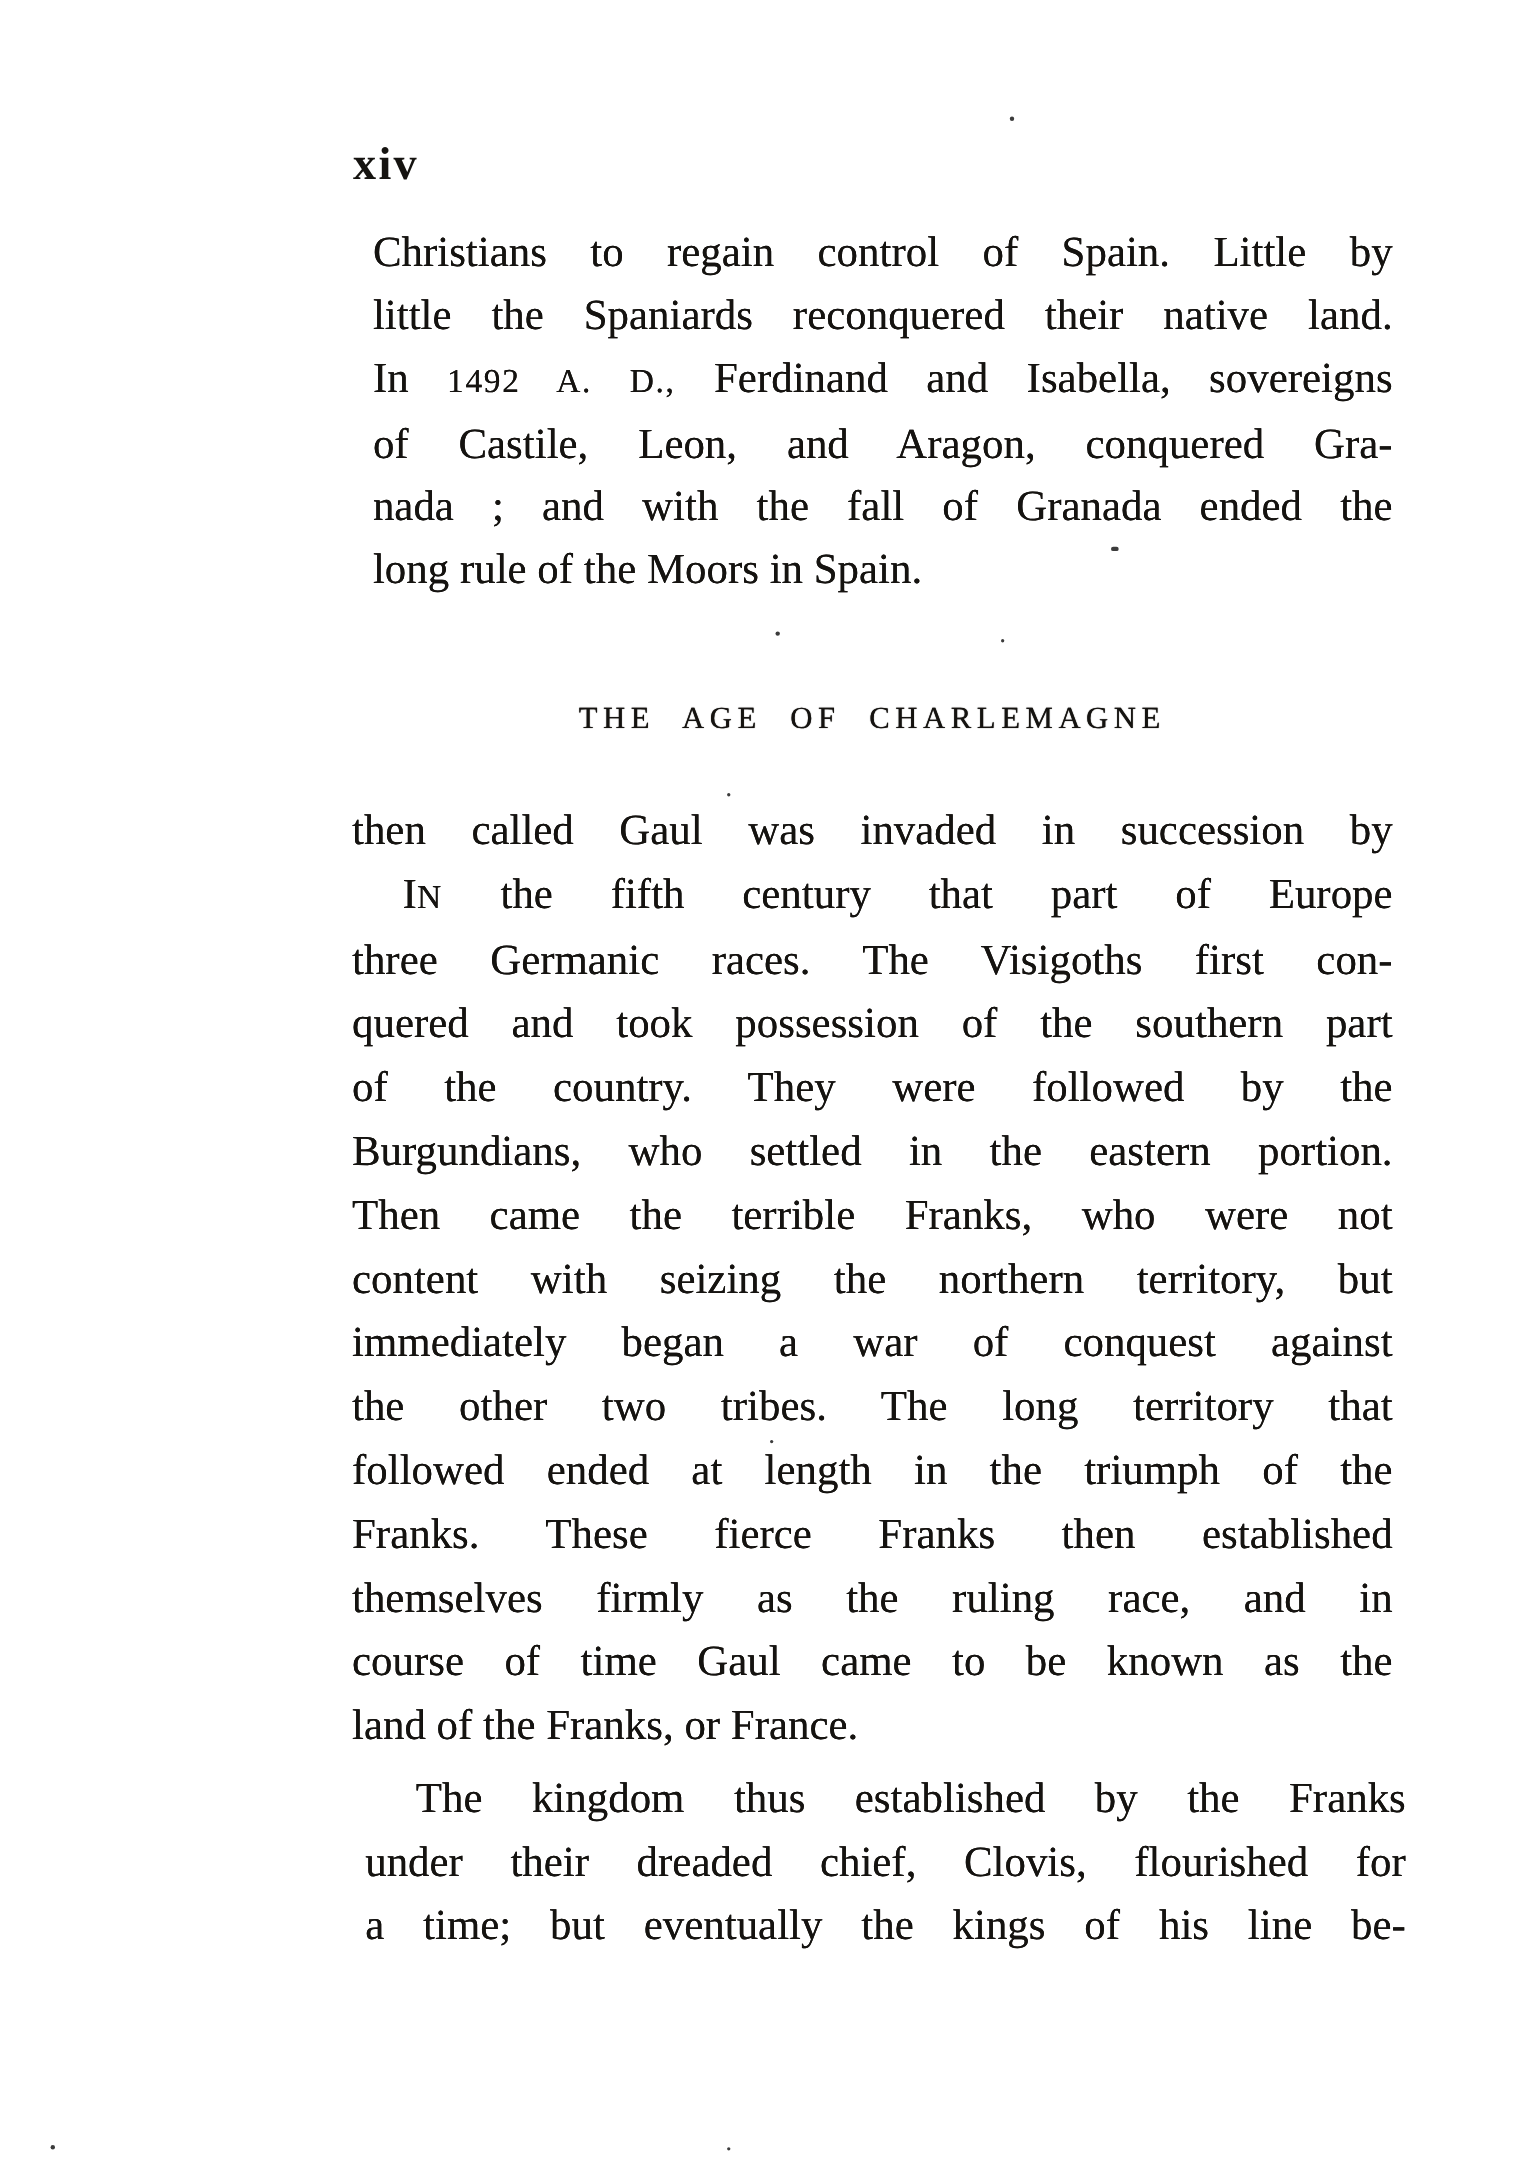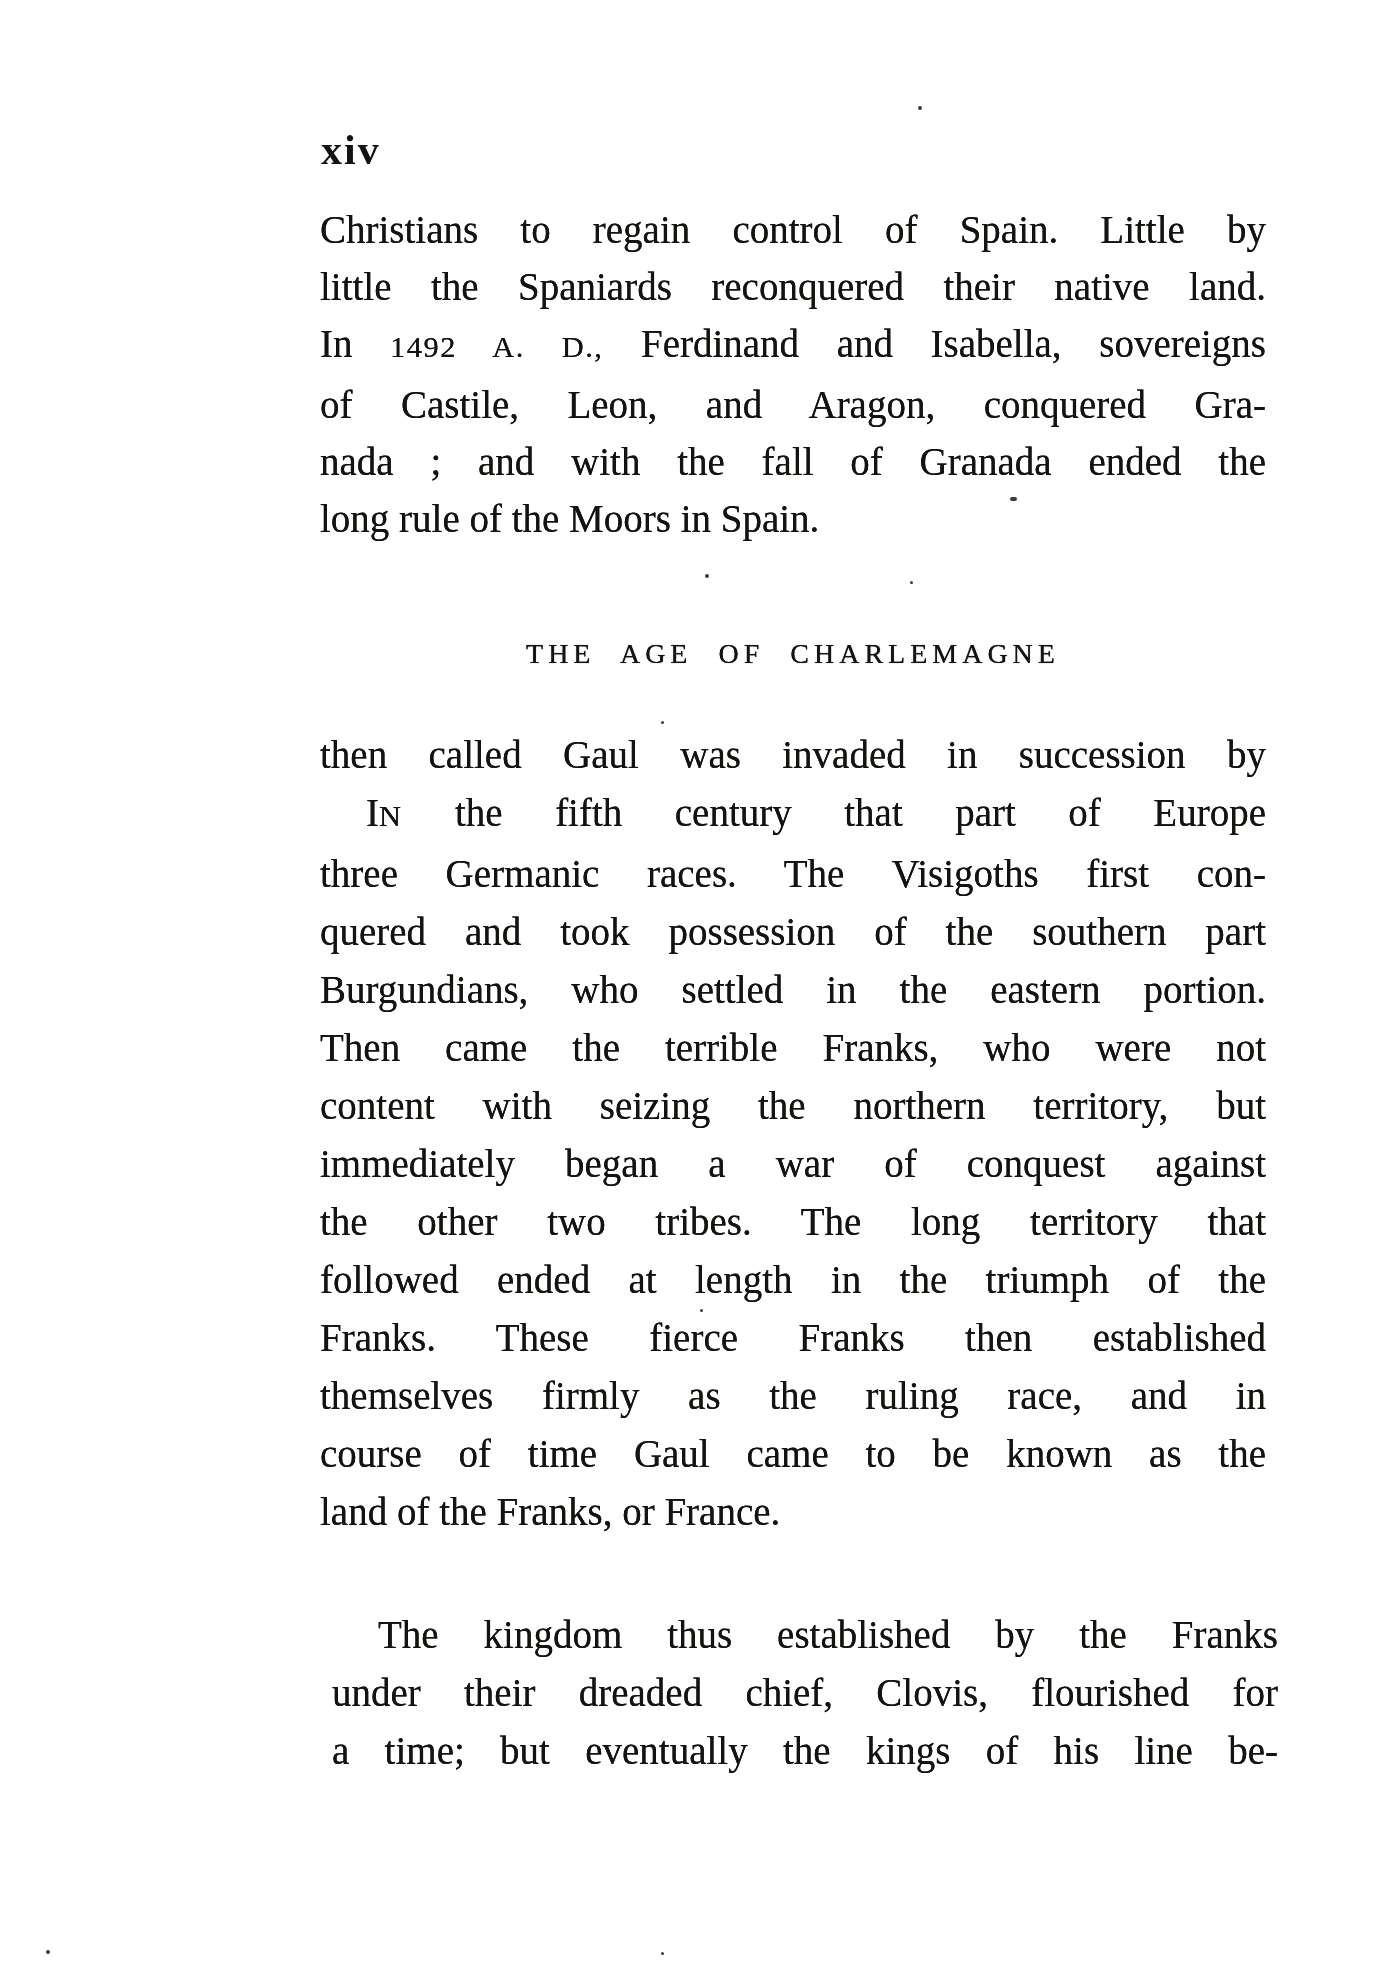--- a/index.html
+++ b/index.html
@@ -24,21 +24,21 @@
     font-size: 46px; font-weight: bold; font-style: italic;
     letter-spacing: 4px; line-height: 1;
     text-shadow: 0 0 1px #151310;
   }
   .para {
     position: absolute; left: 320px; width: 946px;
   }
   .p0 { top: 201px; }
   .p1 { top: 726px; }
   .p2 { top: 1606px; margin-left: 12px; }
-  .p0 .line { line-height: 57px; }
+  .p0 .line { line-height: 57px; margin-left: 19px; }
   .line {
     font-size: 39px; line-height: 58px;
     text-align: justify; text-align-last: justify;
     text-shadow: 0 0 0.6px #151310;
   }
   .line.nojust { text-align: left; text-align-last: left; }
   .line.ind { padding-left: 46px; }
   .sc { font-size: 0.78em; letter-spacing: 1.5px; }
   .heading {
     position: absolute; top: 632px; left: 320px; width: 946px;
@@ -75,20 +75,21 @@
     <div class="line nojust">long rule of the Moors in Spain.</div>
   </div>
 
 <div class="heading">THE AGE OF CHARLEMAGNE</div>
 
 <div class="para p1">
     <div class="line">then called Gaul was invaded in succession by</div>
     <div class="line ind"><span>I</span><span class="sc">N</span><span> the fifth century that part of Europe</span></div>
     <div class="line">three Germanic races.  The Visigoths first con-</div>
     <div class="line">quered and took possession of the southern part</div>
+    <div class="line">of the country.  They were followed by the</div>
     <div class="line">Burgundians, who settled in the eastern portion.</div>
     <div class="line">Then came the terrible Franks, who were not</div>
     <div class="line">content with seizing the northern territory, but</div>
     <div class="line">immediately began a war of conquest against</div>
     <div class="line">the other two tribes.  The long territory that</div>
     <div class="line">followed ended at length in the triumph of the</div>
     <div class="line">Franks.  These fierce Franks then established</div>
     <div class="line">themselves firmly as the ruling race, and in</div>
     <div class="line">course of time Gaul came to be known as the</div>
     <div class="line nojust">land of the Franks, or France.</div>

